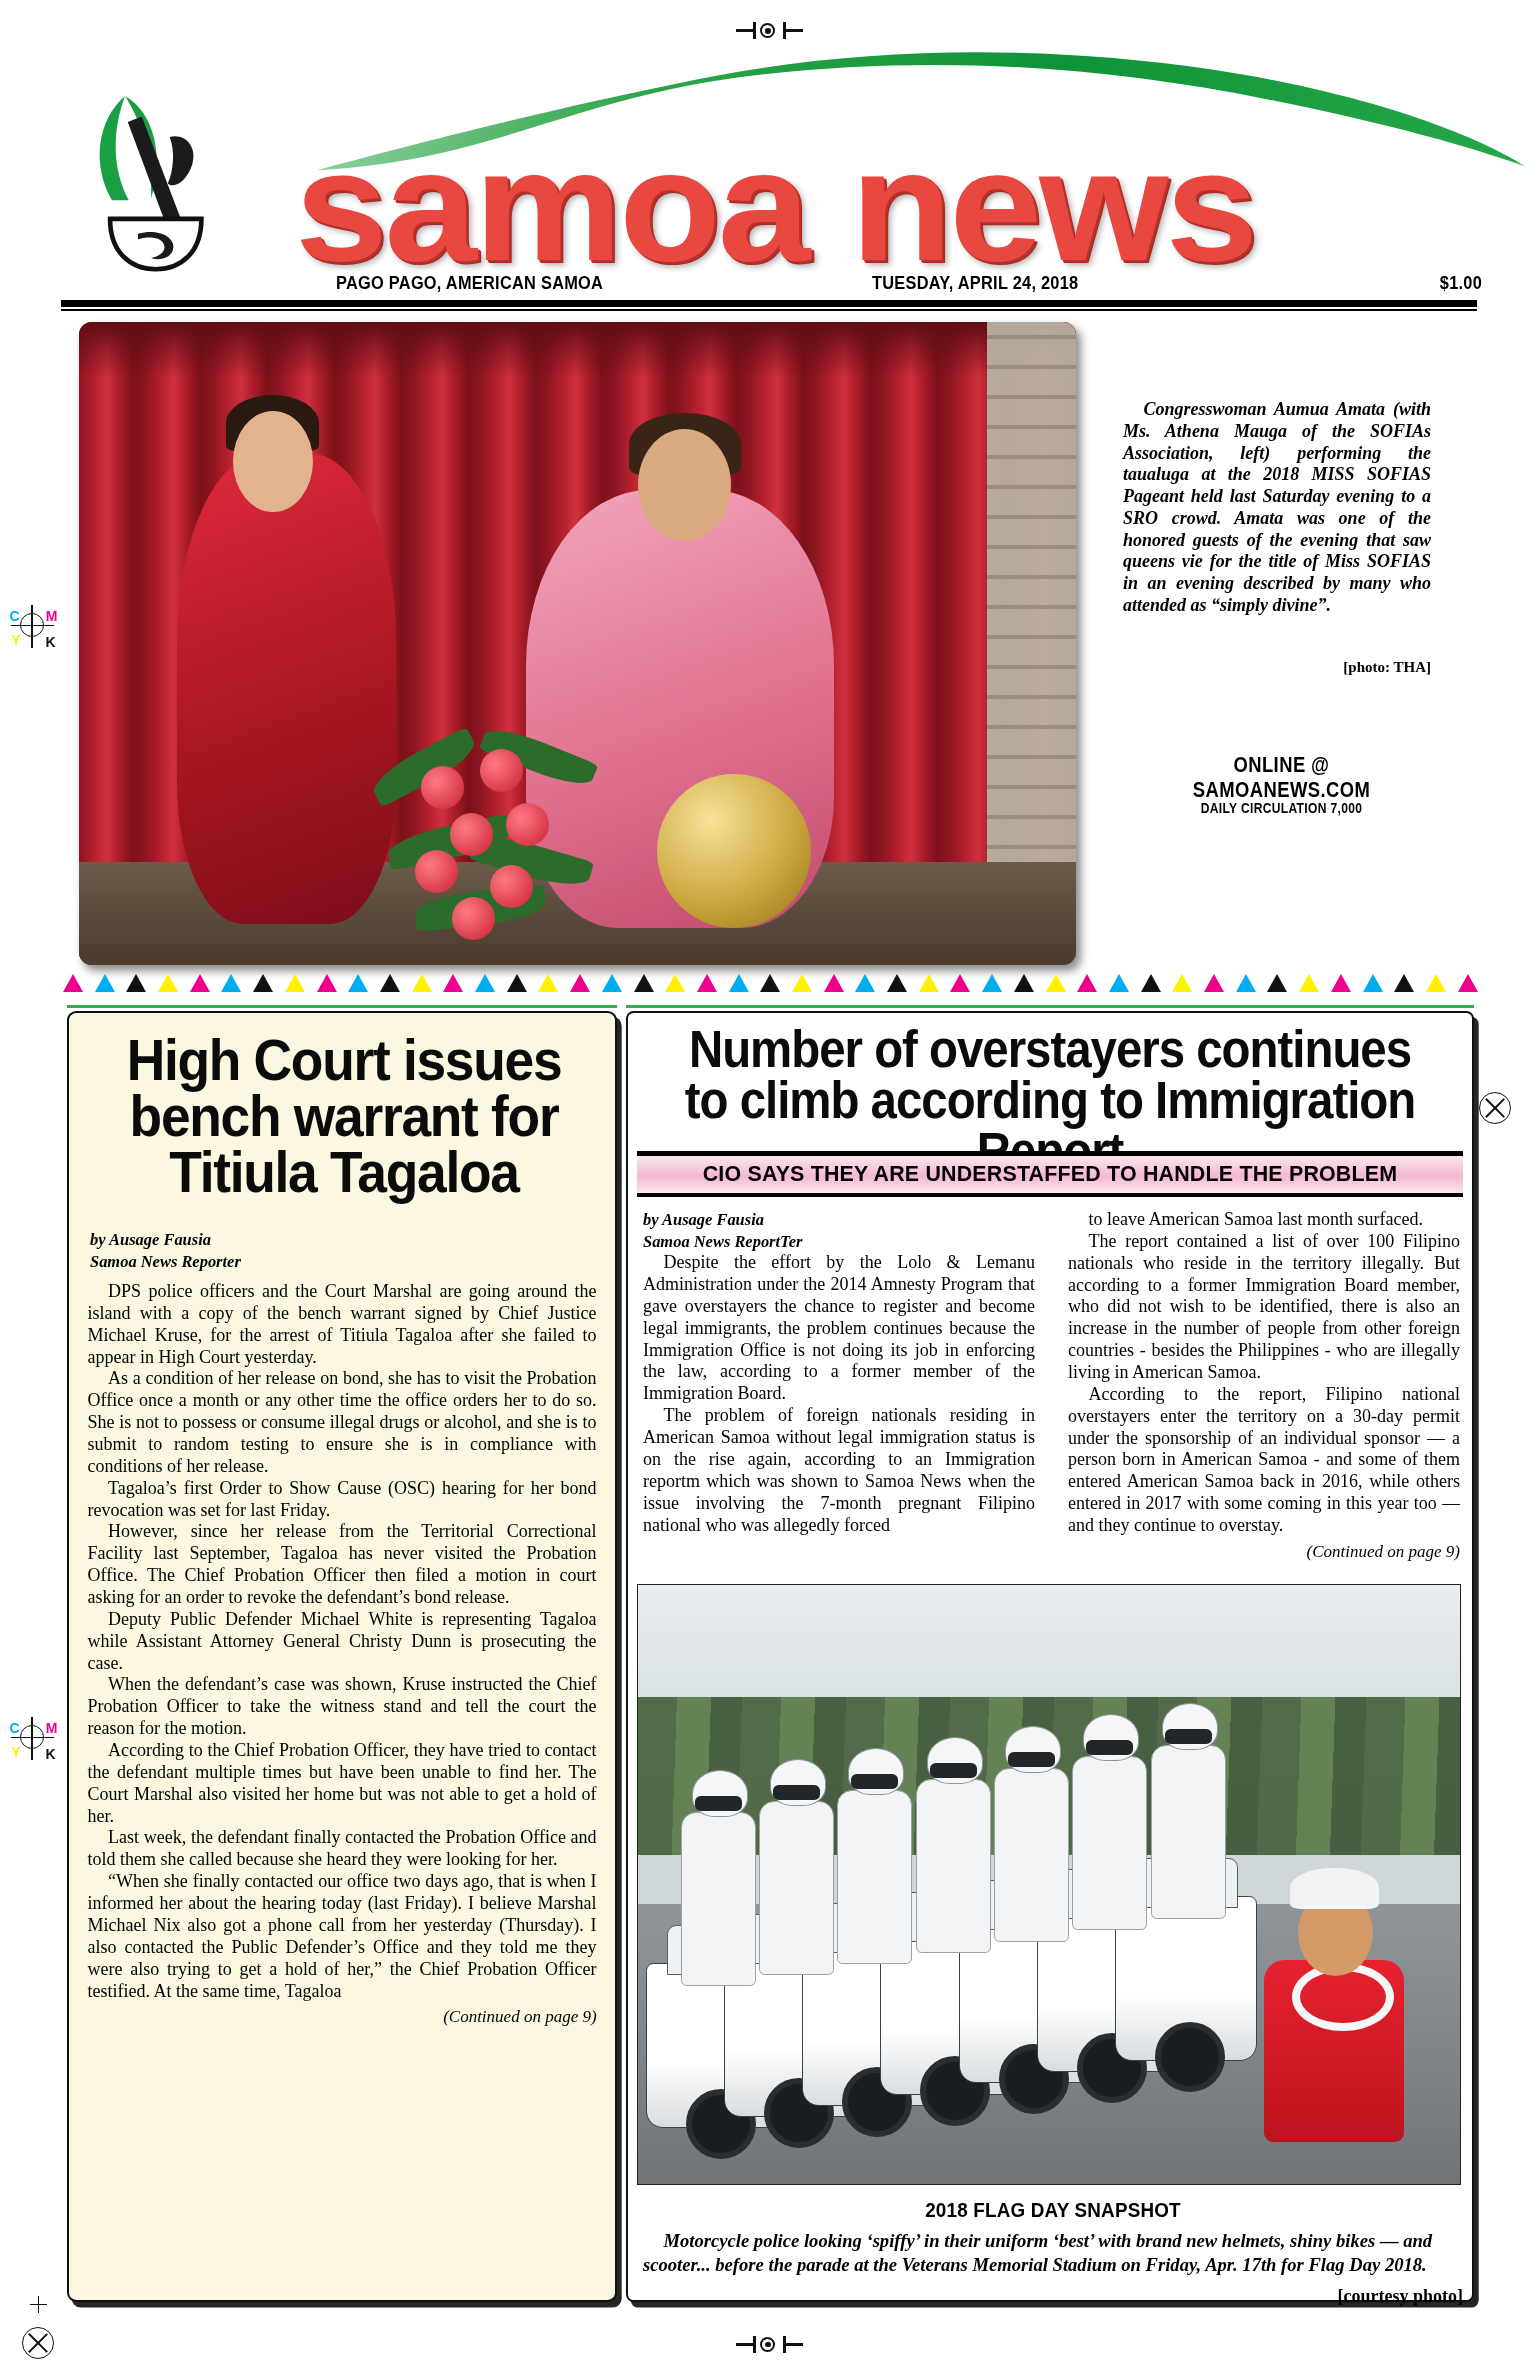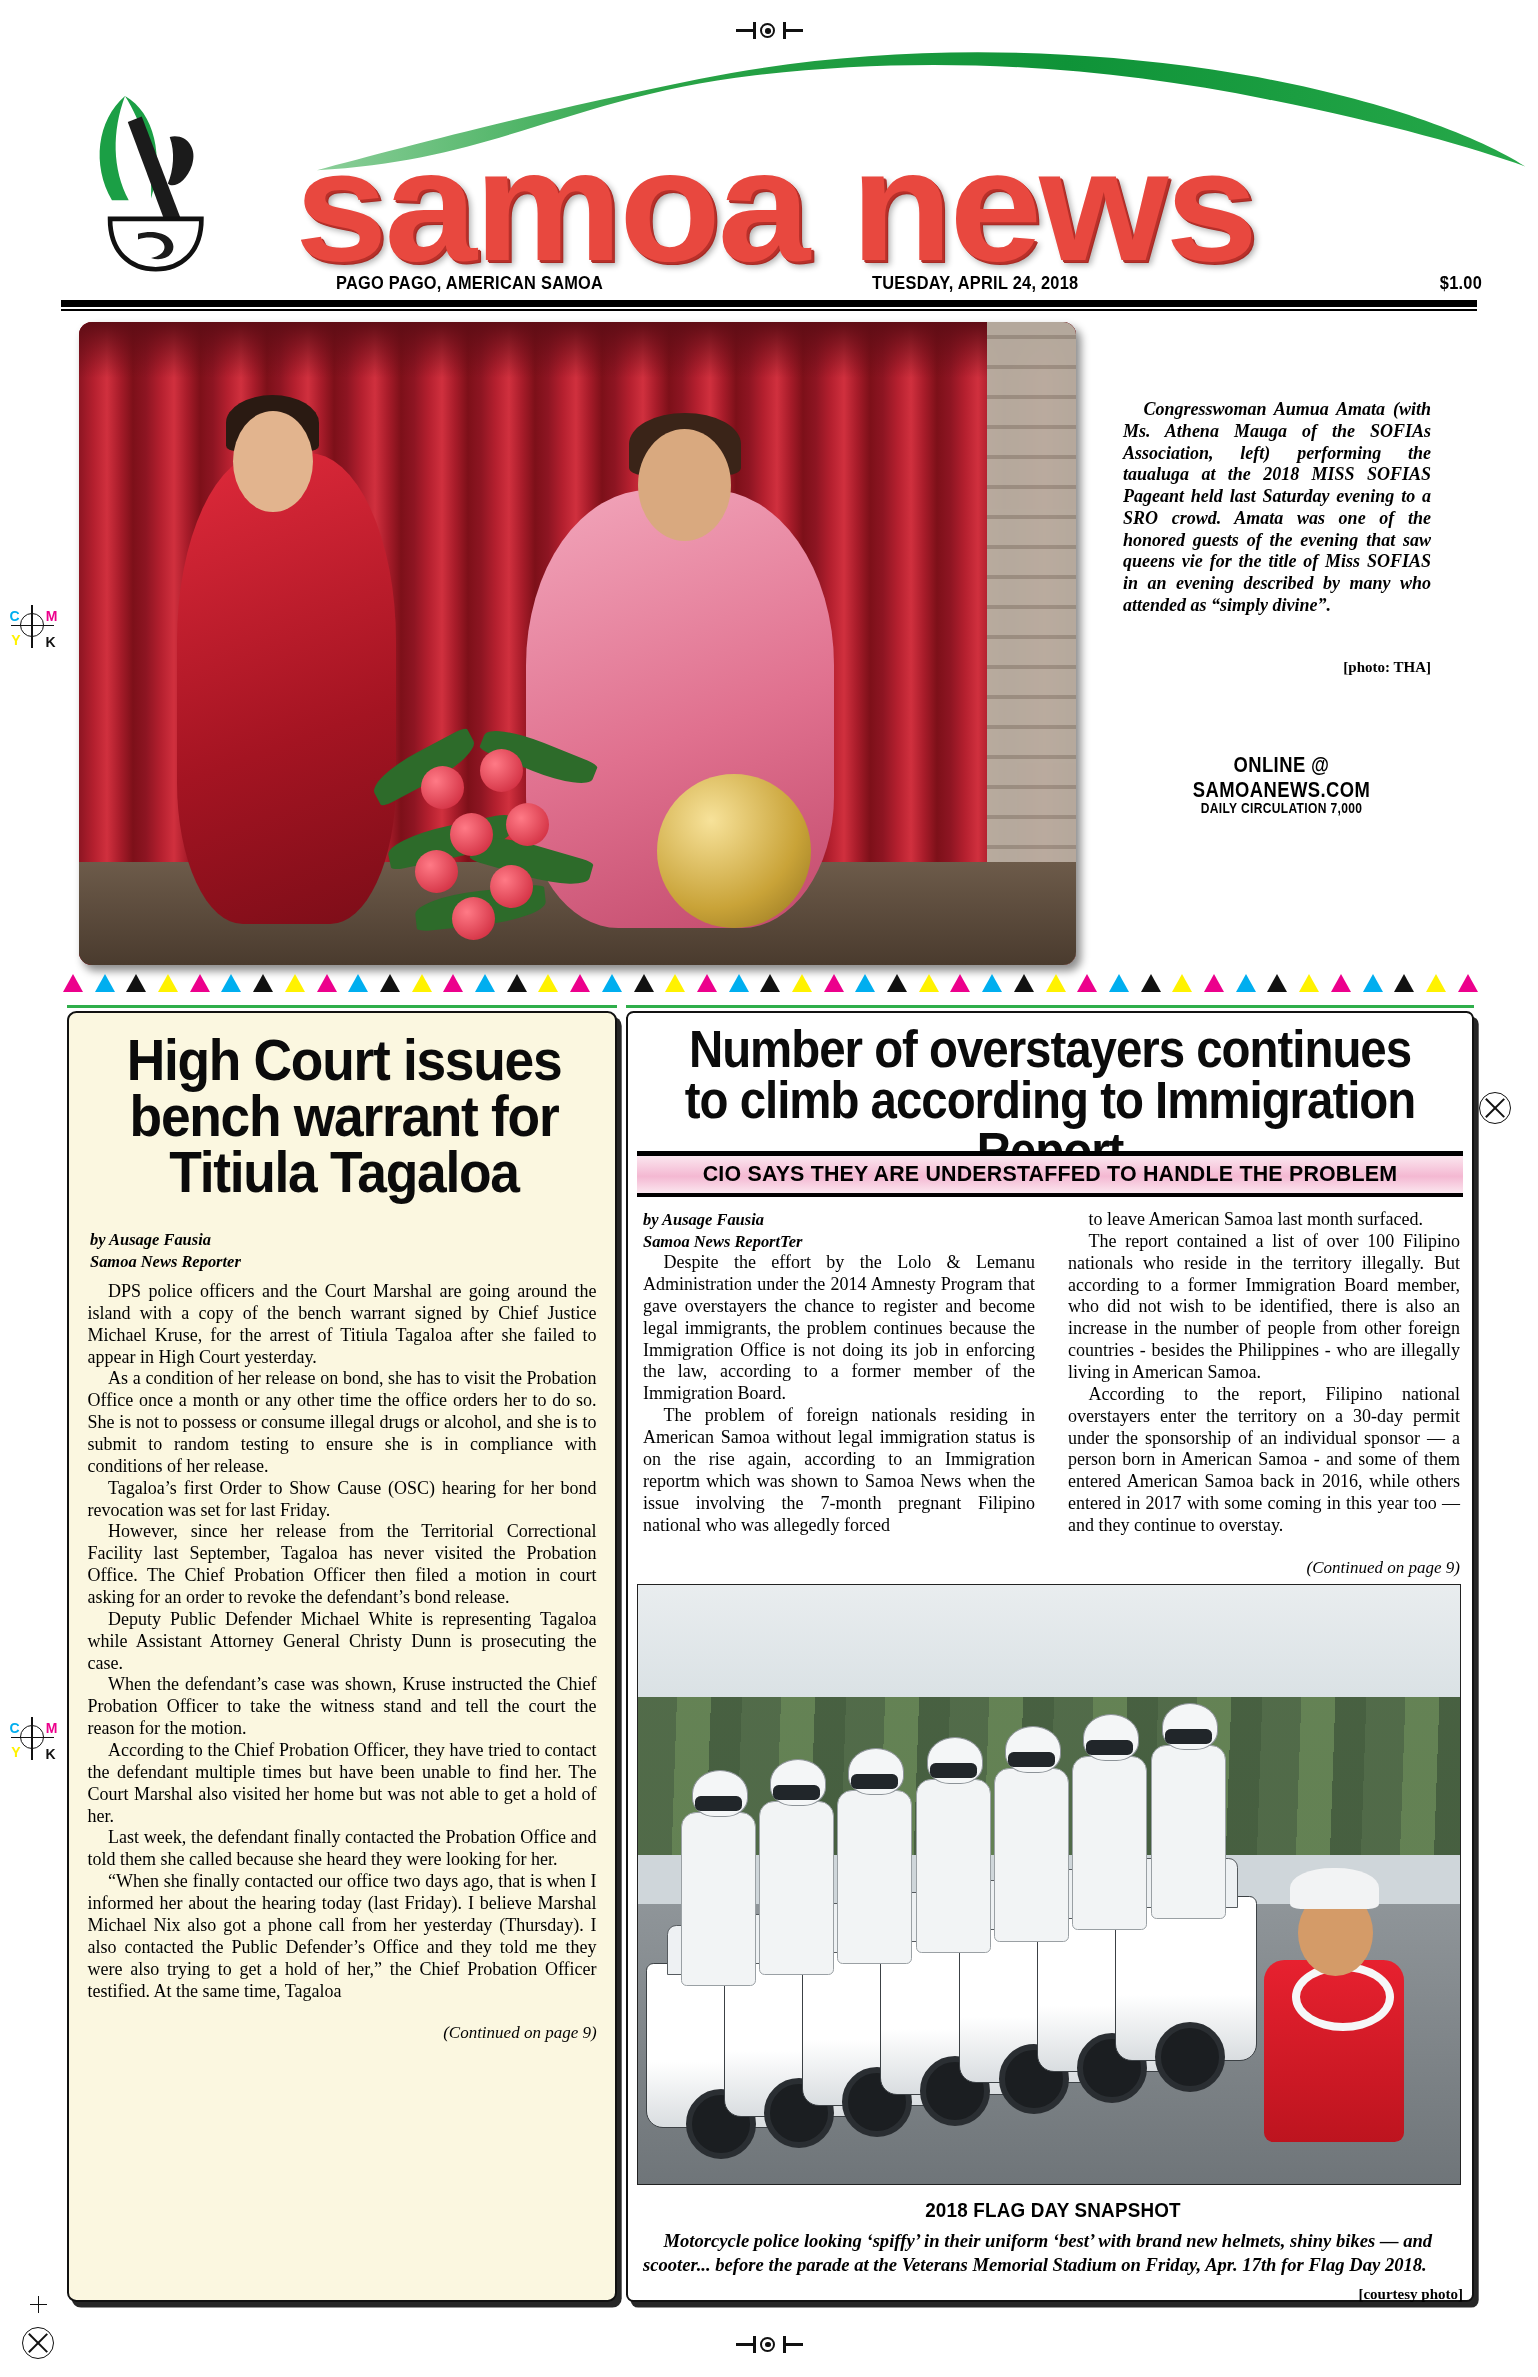--- a/index.html
+++ b/index.html
@@ -169,21 +169,21 @@
   .body-col {
     font-family:"Liberation Serif", serif;
     font-size:18px; line-height:1.215;
     text-align:justify; color:#000;
     hyphens:none;
   }
   .body-col p { margin:0; text-indent:20.5px; }
   .left-body { position:absolute; left:18.6px; width:509px; top:268px; }
   .cont {
     font-family:"Liberation Serif", serif; font-style:italic; font-size:17px;
-    text-align:right; margin-top:21px;
+    text-align:right; margin-top:5px;
   }
 
   .right-box {
     position:absolute; left:626px; top:1011px; width:848px; height:1291px;
     background:#ffffff;
     border:2.8px solid #111; border-radius:7.5px;
     box-shadow:4.7px 5.6px 0 rgba(0,0,0,0.85);
     box-sizing:border-box;
   }
   .right-headline {
@@ -253,21 +253,21 @@
     letter-spacing:0.2px; transform:scaleX(0.92);
   }
   .bp-text {
     margin-top:6.5px;
     font-family:"Liberation Serif", serif; font-style:italic; font-weight:bold;
     font-size:18.6px; line-height:1.3; text-align:left;
   }
   .bp-text .ind { display:inline-block; width:20.5px; }
   .bp-credit {
     position:absolute; right:0; top:88px;
-    font-family:"Liberation Serif", serif; font-weight:bold; font-size:15px;
+    font-family:"Liberation Serif", serif; font-weight:bold; font-size:18px;
   }
 </style>
 </head>
 <body>
 
 <div class="page">
 
   <div class="topreg" style="left:736px; top:20.5px;">
     <div class="ln l1"></div>
       <div class="t1"></div>

